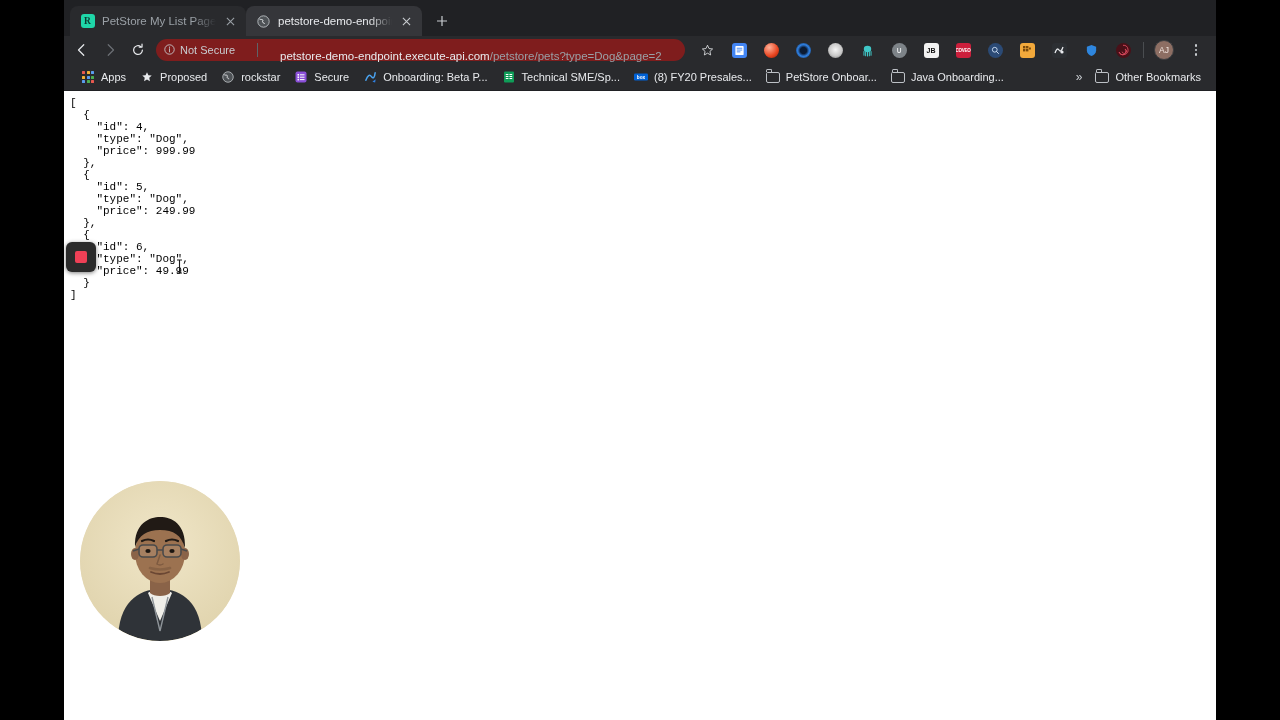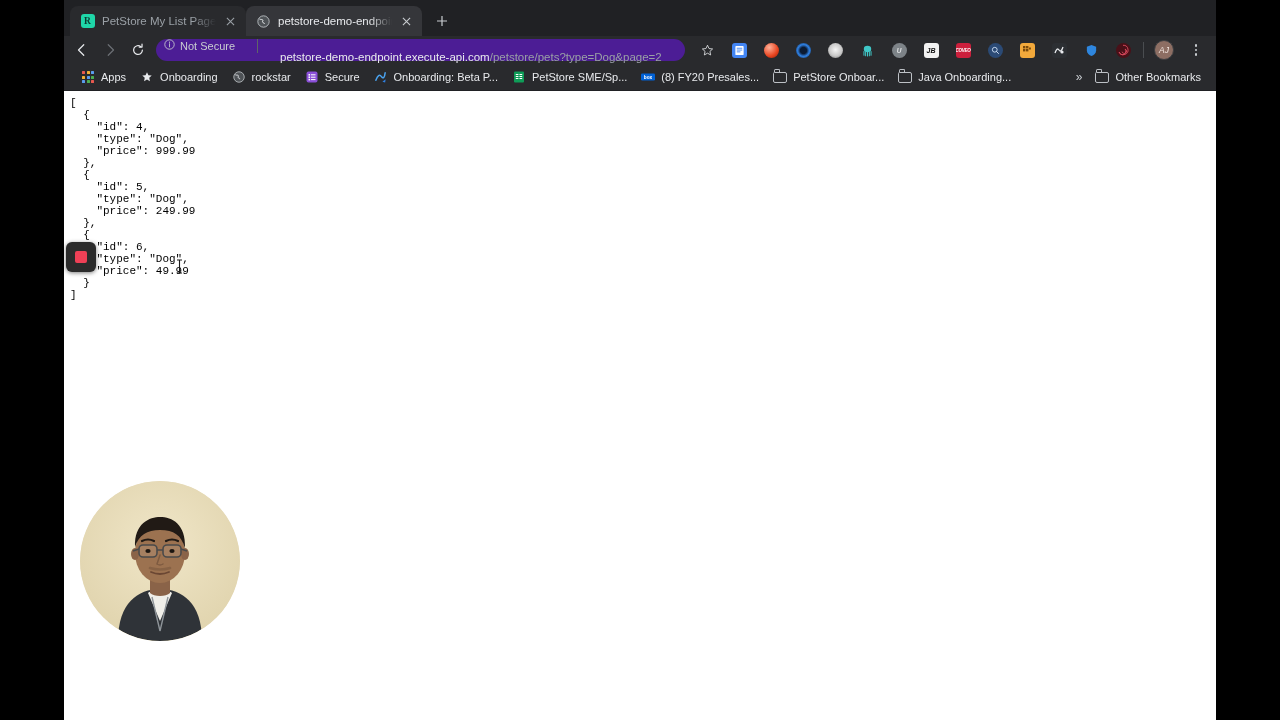--- a/index.html
+++ b/index.html
@@ -93,24 +93,24 @@
     width: 28px; height: 24px;
     display: flex; align-items: center; justify-content: center;
     color: #e8eaed;
     flex: 0 0 auto;
   }
   .navbtn.dim { color: #6c7075; }
   .omnibox {
     flex: 1 1 auto;
     height: 22px;
     margin: 0 6px 0 4px;
-    background: #4c1d95;
+    background: #7f1d1d;
     border-radius: 11px;
     display: flex;
-    align-items: flex-start;
+    align-items: center;
     padding: 0 8px;
     gap: 22px;
     min-width: 0;
   }
   .sec-chip {
     display: flex; align-items: center; gap: 5px;
     color: #c8ccd0;
     font-size: 11px;
     flex: 0 0 auto;
   }
@@ -127,21 +127,20 @@
     flex: 1 1 auto;
     min-width: 0;
     margin-top: 12px;
   }
   .url .host { color: #e8eaed; }
   .tb-icon {
     width: 22px; height: 22px;
     flex: 0 0 22px;
     display: flex; align-items: center; justify-content: center;
     margin: 0 5px;
-    font-style: italic;
   }
   .ext {
     width: 15px; height: 15px;
     border-radius: 3px;
     display: flex; align-items: center; justify-content: center;
     font-size: 6.5px; font-weight: bold; color: #fff;
     overflow: hidden;
   }
   .ext.round { border-radius: 50%; }
   .avatar-btn {
@@ -439,21 +438,21 @@
         </span>
         <span>Apps</span>
       </div>
 
       <div class="bm">
         <span class="bm-ico">
           <svg width="12" height="12" viewBox="0 0 16 16">
               <path d="M8 1.5 L9.9 5.6 L14.3 6.1 L11 9.1 L11.9 13.5 L8 11.3 L4.1 13.5 L5 9.1 L1.7 6.1 L6.1 5.6 Z" fill="#e8eaed"></path>
             </svg>
         </span>
-        <span>Onboarding</span>
+        <span>Proposed</span>
       </div>
 
       <div class="bm">
         <span class="bm-ico">
           <svg width="12" height="12" viewBox="0 0 16 16">
               <circle cx="8" cy="8" r="7" fill="#4e5256" stroke="#c8ccd0" stroke-width="1"></circle>
               <path d="M3 5c2 1 3 0 4 1s-1 2 0 3 2 0 2 2" stroke="#e8eaed" stroke-width="1.2" fill="none"></path>
             </svg>
         </span>
         <span>rockstar</span>
@@ -487,21 +486,21 @@
       <div class="bm">
         <span class="bm-ico">
           <svg width="12" height="12" viewBox="0 0 12 12">
               <rect x="1" y="0.5" width="10" height="11" rx="1" fill="#0f9d58"></rect>
               <rect x="2.8" y="3" width="6.4" height="1" fill="#fff"></rect>
               <rect x="2.8" y="5" width="6.4" height="1" fill="#fff"></rect>
               <rect x="2.8" y="7" width="6.4" height="1" fill="#fff"></rect>
               <rect x="5.4" y="2.6" width="1.1" height="5.8" fill="#0f9d58"></rect>
             </svg>
         </span>
-        <span>PetStore SME/Sp...</span>
+        <span>Technical SME/Sp...</span>
       </div>
 
       <div class="bm">
         <span class="bm-ico">
           <svg width="14" height="10" viewBox="0 0 16 10">
               <rect x="0" y="1" width="16" height="8" rx="1.5" fill="#0061d5"></rect>
               <text x="8" y="7" font-size="5.4" fill="#fff" text-anchor="middle" font-family="Liberation Sans, sans-serif" font-weight="bold">box</text>
             </svg>
         </span>
         <span>(8) FY20 Presales...</span>

